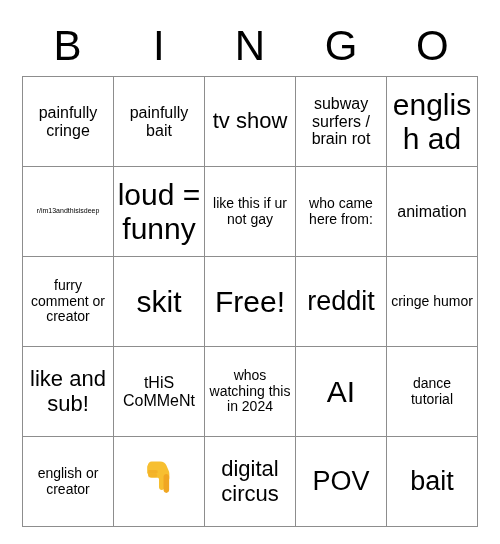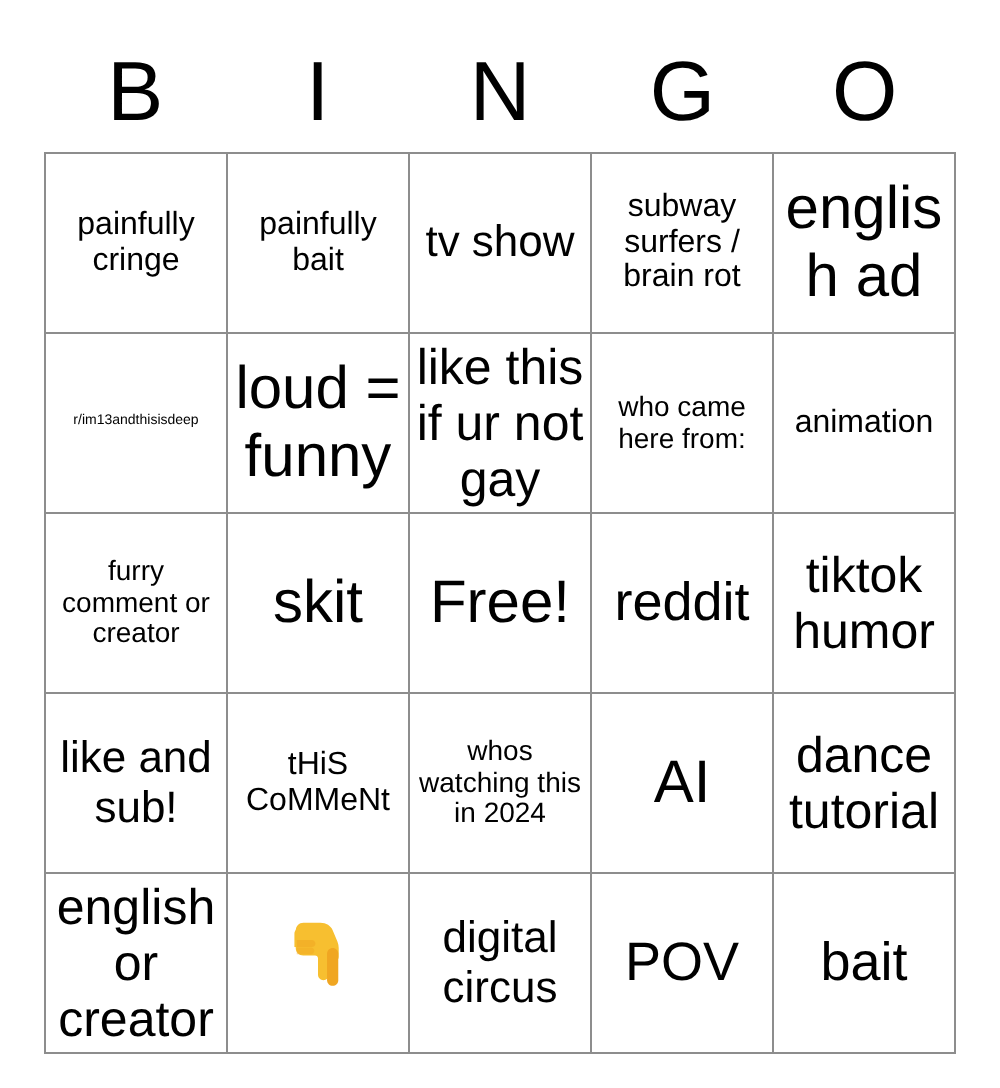--- a/index.html
+++ b/index.html
@@ -73,21 +73,21 @@
     line-height: 1.12;
     word-wrap: break-word;
     overflow-wrap: break-word;
     hyphens: none;
   }
 
   
   .fs-tiny   { font-size: 7px;  line-height: 1.15; }
   .fs-xs     { font-size: 14px; text-align: center; }
   .fs-sm     { font-size: 16px; }
-  .fs-md     { font-size: 25px; }
+  .fs-md     { font-size: 14px; }
   .fs-lg     { font-size: 22px; }
   .fs-xl     { font-size: 27px; }
   .fs-xxl    { font-size: 30px; }
 
   .cell-emoji {
     font-size: 44px;
     line-height: 1;
   }
   .emoji-hand {
     display: inline-block;
@@ -148,21 +148,21 @@
     <div class="bingo-cell">
       <span class="cell-text fs-xxl">skit</span>
     </div>
     <div class="bingo-cell">
       <span class="cell-text fs-xxl">Free!</span>
     </div>
     <div class="bingo-cell">
       <span class="cell-text fs-xl">reddit</span>
     </div>
     <div class="bingo-cell">
-      <span class="cell-text fs-md">tiktok humor</span>
+      <span class="cell-text fs-md">cringe humor</span>
     </div>
 
     <div class="bingo-cell">
       <span class="cell-text fs-lg">like and sub!</span>
     </div>
     <div class="bingo-cell">
       <span class="cell-text fs-sm">tHiS CoMMeNt</span>
     </div>
     <div class="bingo-cell">
       <span class="cell-text fs-xs">whos watching this in 2024</span>

